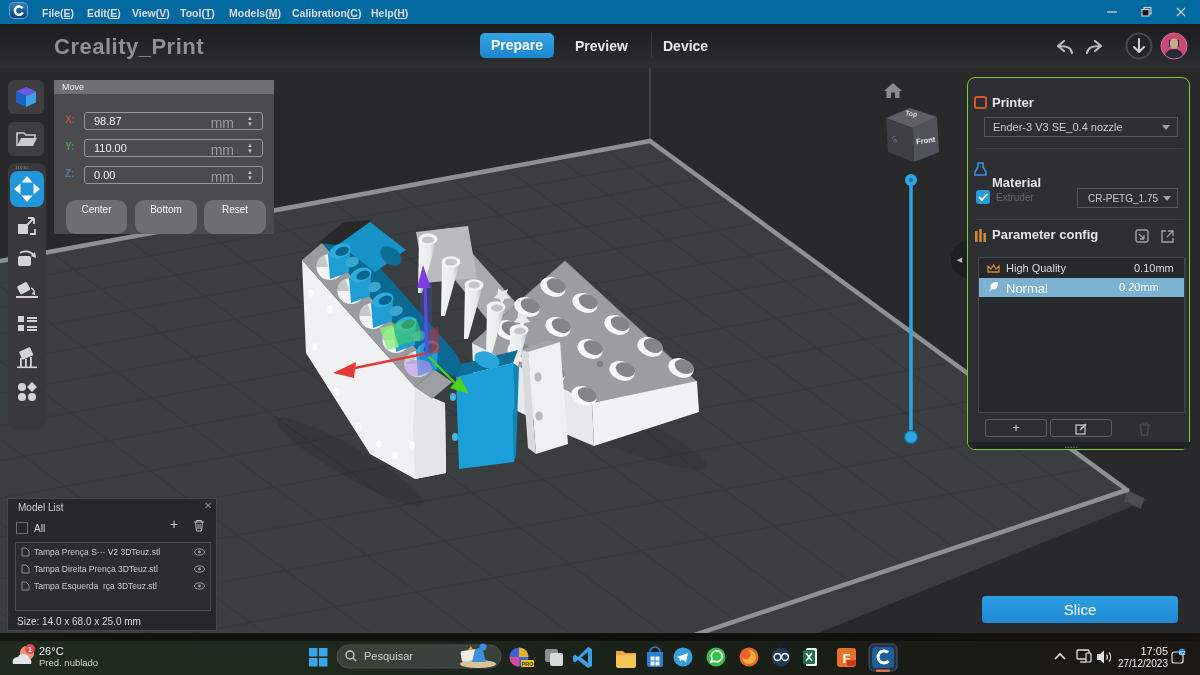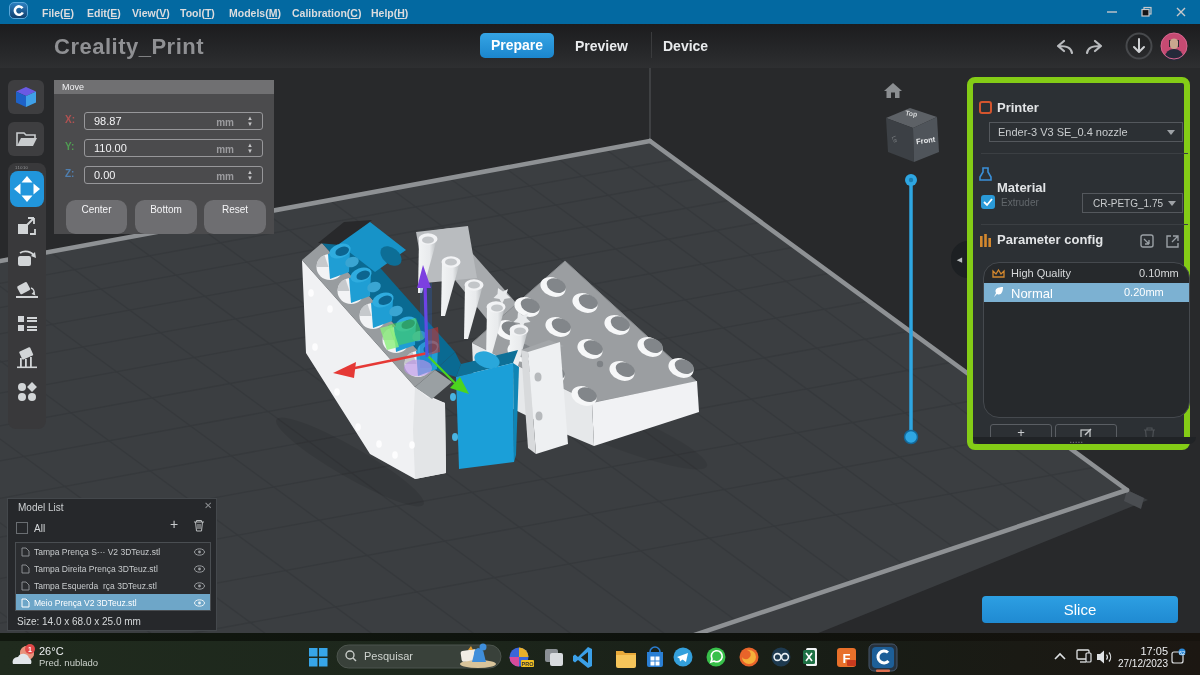--- a/index.html
+++ b/index.html
@@ -32,28 +32,28 @@
   #movebtn { position:absolute; left:2px; top:8px; width:34px; height:36px; background:#2196dc; border-radius:8px; }
 
   
   #movepanel { position:absolute; left:54px; top:80px; width:220px; height:154px; }
   #movetitle { position:absolute; left:0; top:0; width:220px; height:14px; background:#707072;
      color:#f2f2f4; font-size:9px; line-height:14px; padding-left:8px; }
   #movebody { position:absolute; left:0; top:14px; width:220px; height:140px; background:#4b4b4d; }
   .mvrow { position:absolute; left:30px; width:179px; height:18px; border:1px solid #97979a; border-radius:3px;
      color:#f4f4f6; font-size:11px; line-height:16px; padding-left:9px; }
   .mvlab { position:absolute; left:11px; font-size:10px; font-weight:bold; }
-  .mvmm { position:absolute; right:28px; color:#9c9c9f; font-size:10px;font-weight:bold; }
+  .mvmm { position:absolute; right:28px; color:#9c9c9f; font-size:14px; }
   .spin { position:absolute; right:8px; top:2px; width:8px; height:13px; color:#c6c6c8; font-size:6px; line-height:6px; text-align:center; }
   .mvbtn { position:absolute; top:106px; height:34px; background:#6e6e71; border-radius:9.5px;
      color:#f5f5f7; font-size:10px; text-align:center; line-height:19px; }
 
   
   #rpanel { position:absolute; left:967px; top:77px; width:223px; height:373px; background:#2c3034;
-     border:6px solid #84cc16; border-radius:8px; }
+     border:1px solid #84cc16; border-radius:8px; }
   .sect { color:#e2e4e6; font-size:13px; font-weight:bold; }
   .drop { position:absolute; border:1px solid #54585d; border-radius:0; color:#c9ccce; font-size:11px; }
   .divl { position:absolute; left:8px; width:207px; height:1px; background:#3b3f43; }
 
   
   #mlist { position:absolute; left:7px; top:498px; width:210px; height:133px; background:#26282b;
      border:1px solid #44484c; }
 
   
   #slice { position:absolute; left:982px; top:596px; width:196px; height:27px; border-radius:4px;
@@ -495,21 +495,21 @@
     </svg>
     <div class="sect abs" style="left:24px;top:149px">Parameter config</div>
     <svg class="abs" style="left:167px;top:151px" width="15" height="15">
         <rect x="1" y="1" width="12" height="12" rx="2" fill="none" stroke="#9aa0a5" stroke-width="1.4"></rect>
         <path d="M4 5 L9 10 M9 10 v-4 M9 10 h-4" stroke="#9aa0a5" stroke-width="1.3" fill="none"></path>
       </svg>
     <svg class="abs" style="left:192px;top:151px" width="15" height="15">
         <path d="M6 2 H2 V13 H13 V9" fill="none" stroke="#9aa0a5" stroke-width="1.4"></path>
         <path d="M8 2 h5 v5 M13 2 L7 8" stroke="#9aa0a5" stroke-width="1.3" fill="none"></path>
       </svg>
-    <div class="abs" style="left:10px;top:179px;width:207px;height:156px;background:#26292c;border:1px solid #45494e;border-radius:16px;overflow:hidden;">
+    <div class="abs" style="left:10px;top:179px;width:207px;height:156px;background:#26292c;border:1px solid #45494e;border-radius:0;overflow:hidden;">
       <div class="abs" style="left:0;top:2px;width:205px;height:18px;">
         <svg class="abs" style="left:8px;top:3px" width="13" height="12">
             <path d="M1 9 L1 3 L4 6 L6.5 2 L9 6 L12 3 L12 9 Z" fill="none" stroke="#d4882e" stroke-width="1.3"></path>
           </svg>
         <span class="abs" style="left:27px;top:2px;font-size:11px;color:#d6d8da;">High Quality</span>
         <span class="abs" style="left:140px;top:2px;font-size:11px;color:#d6d8da;margin-left:15px;">0.10mm</span>
       </div>
       <div class="abs" style="left:0;top:20px;width:205px;height:19px;background:#7cb1d2;">
         <svg class="abs" style="left:8px;top:3px" width="13" height="13">
             <path d="M2 11 L4 7 C2 3 6 1 11 1 C11 6 9 10 5 8 Z M2 11 L5 8" fill="#fff"></path>
@@ -563,30 +563,20 @@
           </svg>
       </div>
       <div class="abs" style="left:0;top:34px;width:194px;height:17px;">
         <svg class="abs" style="left:5px;top:4px" width="9" height="10">
             <path d="M1 1 h4 l3 3 v5 h-7 Z" fill="none" stroke="#8a8d90" stroke-width="1"></path>
           </svg>
         <span class="abs" style="left:18px;top:4px">Tampa Esquerda &nbsp;rça 3DTeuz.stl</span>
         <svg class="abs" style="left:178px;top:5px" width="11" height="8">
             <ellipse cx="5.5" cy="4" rx="5" ry="3.2" fill="none" stroke="#9a9da0" stroke-width="1"></ellipse>
             <circle cx="5.5" cy="4" r="1.4" fill="#9a9da0"></circle>
-          </svg>
-      </div>
-      <div class="abs" style="left:0;top:51px;width:194px;height:17px;background:#6ea6c8;color:#fff;">
-        <svg class="abs" style="left:5px;top:4px" width="9" height="10">
-            <path d="M1 1 h4 l3 3 v5 h-7 Z" fill="none" stroke="#fff" stroke-width="1"></path>
-          </svg>
-        <span class="abs" style="left:18px;top:4px">Meio Prença V2 3DTeuz.stl</span>
-        <svg class="abs" style="left:178px;top:5px" width="11" height="8">
-            <ellipse cx="5.5" cy="4" rx="5" ry="3.2" fill="none" stroke="#e8f0f5" stroke-width="1"></ellipse>
-            <circle cx="5.5" cy="4" r="1.4" fill="#e8f0f5"></circle>
           </svg>
       </div>
     </div>
     <div class="abs" style="left:9px;top:117px;font-size:10px;color:#d5d8da;">Size: 14.0 x 68.0 x 25.0 mm</div>
   </div>
 
   <div id="slice">Slice</div>
 
   <div id="greenstrip"></div>
   <div id="taskbar">

